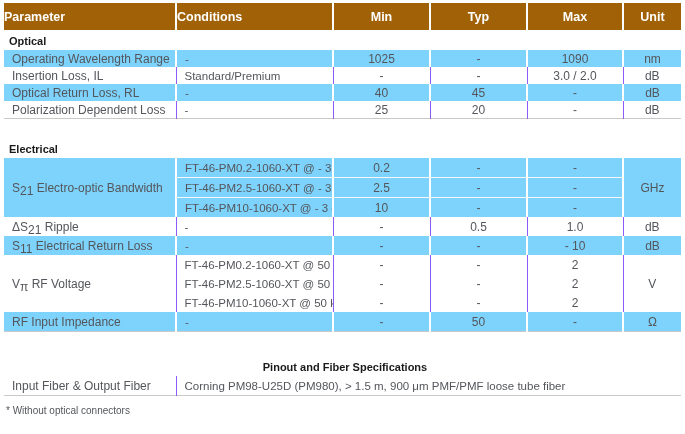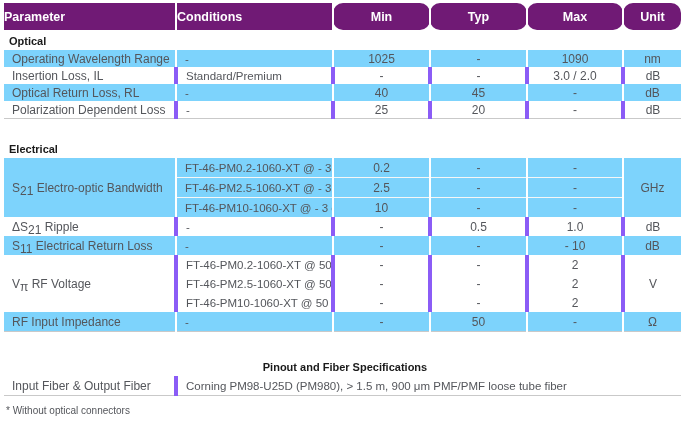--- a/index.html
+++ b/index.html
@@ -7,47 +7,47 @@
     width:685px;height:434px;overflow:hidden;
     font-family:"Liberation Sans", sans-serif;
     color:#54565b;font-size:12px;
   }
   .wrap{padding:3px 4px 0 4px;}
 
   table.spec{border-collapse:collapse;table-layout:fixed;width:677px;}
 
   
   table.head-table th{
-    background:#701a75;color:#ffffff;height:27px;
+    background:#a16207;color:#ffffff;height:27px;
     font-size:12.5px;font-weight:700;padding:0;
   }
   table.head-table th + th{border-left:2px solid #ffffff;}
   th.h-left{text-align:left;padding-left:8px;}
-  th.h-center{text-align:center;border-radius:10px;}
+  th.h-center{text-align:center;}
 
   
   .section-title{
     font-weight:700;color:#1a1a1a;font-size:11px;
     padding:6px 0 3px 5px;height:11px;line-height:11px;
   }
   .gap-md{margin-top:19px;}
   .gap-lg{margin-top:24px;text-align:center;}
 
   
   td{padding:0;vertical-align:middle;font-size:12px;color:#54565b;}
   .t-optical td{height:17px;}
   .t-elec td{height:19px;}
   .t-pin td{height:19px;}
   tr.gray td{background:#7dd3fc;}
   tr.white td{background:#ffffff;}
   td.param{text-align:left;padding-left:8px;}
   td.cond{text-align:left;padding-left:8px;font-size:11.5px;white-space:nowrap;overflow:hidden;}
   td.val{text-align:center;}
   tr.gray td.bl{border-left:2px solid #ffffff;}
-  tr.white td.bl{border-left:4px solid #8b5cf6;}
+  tr.white td.bl{border-left:1px solid #8b5cf6;}
   tr.sep td{border-top:1px solid #f6f6f6;}
   table.bb{border-bottom:1px solid #c9c9c9;}
   sub{font-size:12px;line-height:0;}
 
   .footnote{margin-top:9px;padding-left:2px;font-size:10px;color:#54565b;}
 </style>
 </head>
 <body>
 
 <div class="wrap">

